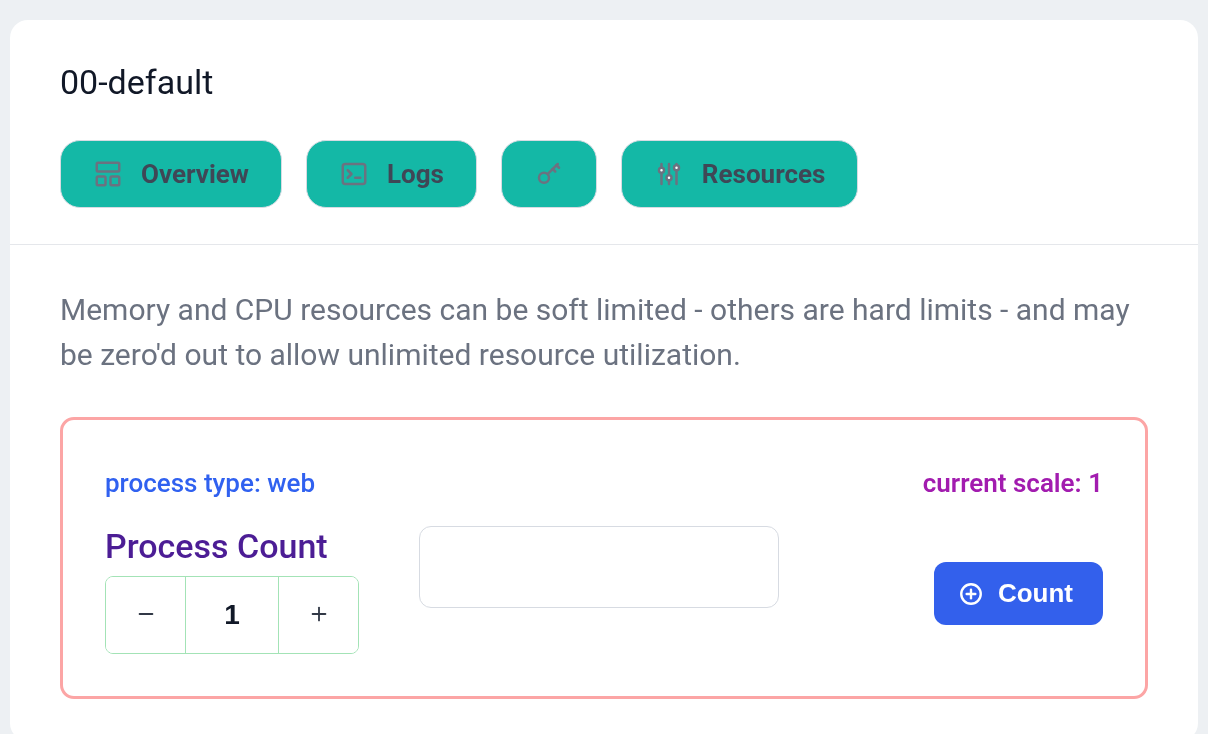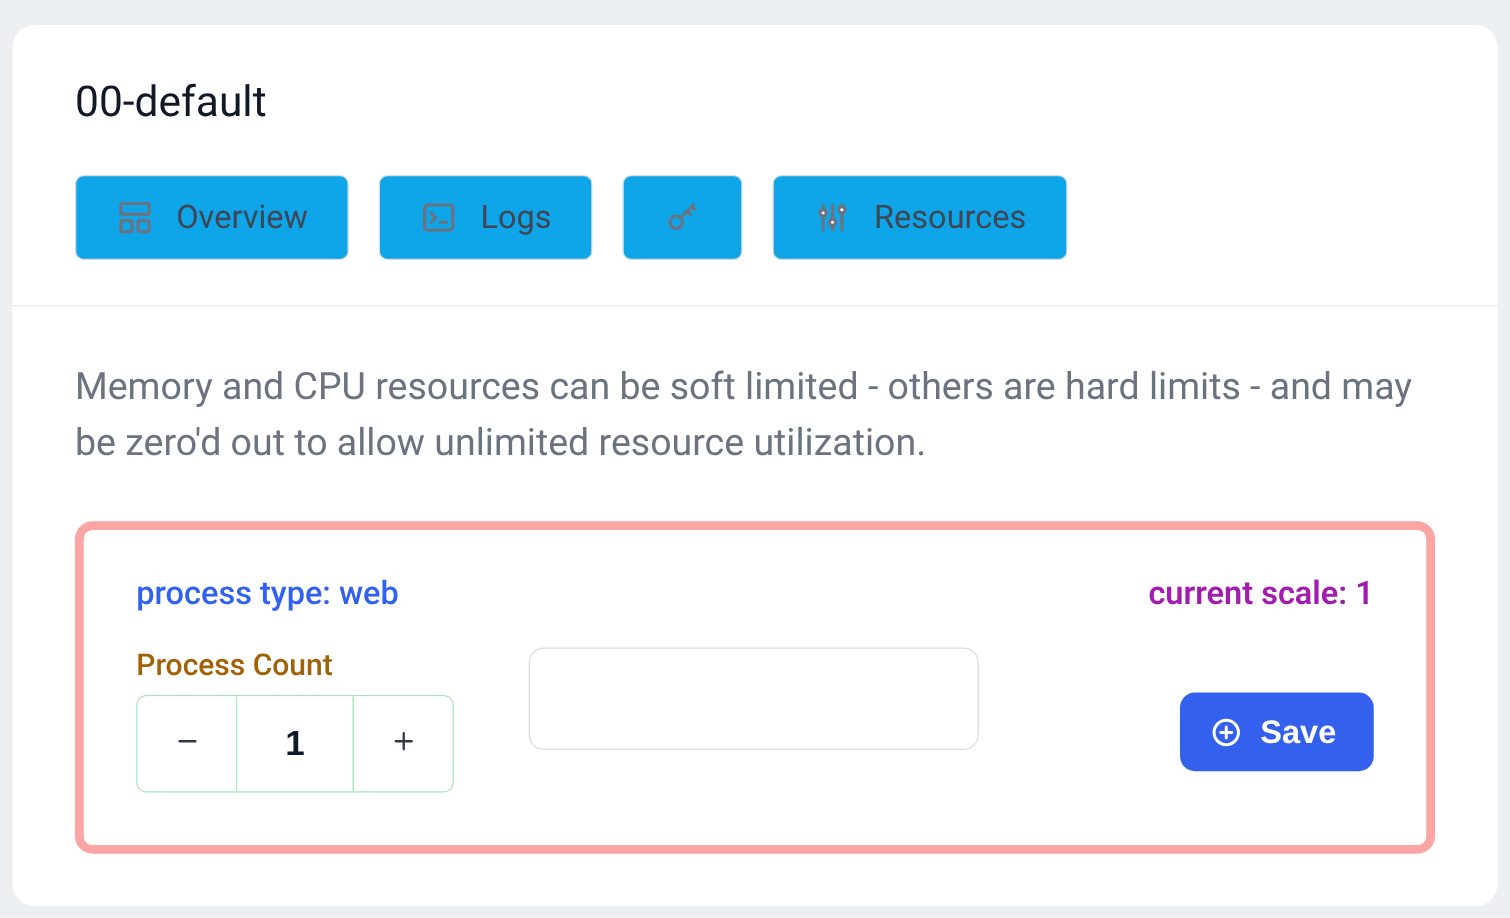--- a/index.html
+++ b/index.html
@@ -34,47 +34,47 @@
     .tabs-row {
       display: flex;
       gap: 24px;
       overflow: hidden;
     }
     .tab {
       display: inline-flex;
       align-items: center;
       gap: 18px;
       border: 1.5px solid #d7dbe2;
-      border-radius: 7px;
+      border-radius: 20px;
       padding: 18px 32px;
       font-size: 26px;
-      font-weight: 400;
+      font-weight: 700;
       color: #3f4756;
-      background: #0ea5e9;
+      background: #14b8a6;
       cursor: pointer;
       user-select: none;
       white-space: nowrap;
     }
     .tab .tab-icon {
       display: inline-flex;
       color: #6b7280;
     }
     .card-body {
       padding: 42px 50px 42px 50px;
     }
     .description {
       font-size: 30px;
       color: #6b7280;
       line-height: 1.5;
       margin-bottom: 40px;
     }
     .proc-panel {
-      border: 7px solid #fca5a5;
+      border: 3px solid #fca5a5;
       border-radius: 14px;
-      padding: 36px 42px 42px 42px;
+      padding: 48px 42px 42px 42px;
     }
     .proc-top {
       display: flex;
       justify-content: space-between;
       align-items: baseline;
       margin-bottom: 28px;
     }
     .process-type {
       color: #3061f0;
       font-size: 26px;
@@ -89,23 +89,23 @@
       display: flex;
       align-items: flex-start;
       gap: 60px;
     }
     .field-group {
       display: flex;
       flex-direction: column;
       gap: 8px;
     }
     .field-label {
-      font-size: 24px;
+      font-size: 34px;
       font-weight: 500;
-      color: #a16207;
+      color: #4c1d95;
       margin-bottom: 2px;
     }
     .stepper {
       display: inline-flex;
       border: 1.5px solid #a3e3b6;
       border-radius: 8px;
       overflow: hidden;
       height: 78px;
     }
     .stepper .step-btn {
@@ -264,20 +264,20 @@
 
         <div class="save-area">
           <button class="save-btn">
             <span class="save-icon">
               <svg width="26" height="26" viewBox="0 0 24 24" fill="none" stroke="currentColor" stroke-width="2.2" stroke-linecap="round" stroke-linejoin="round">
                 <circle cx="12" cy="12" r="9"></circle>
                 <line x1="12" y1="8" x2="12" y2="16"></line>
                 <line x1="8" y1="12" x2="16" y2="12"></line>
               </svg>
             </span>
-            <span>Save</span>
+            <span>Count</span>
           </button>
         </div>
 
       </div>
     </div>
   </div>
 </div>
 
 </body></html>

